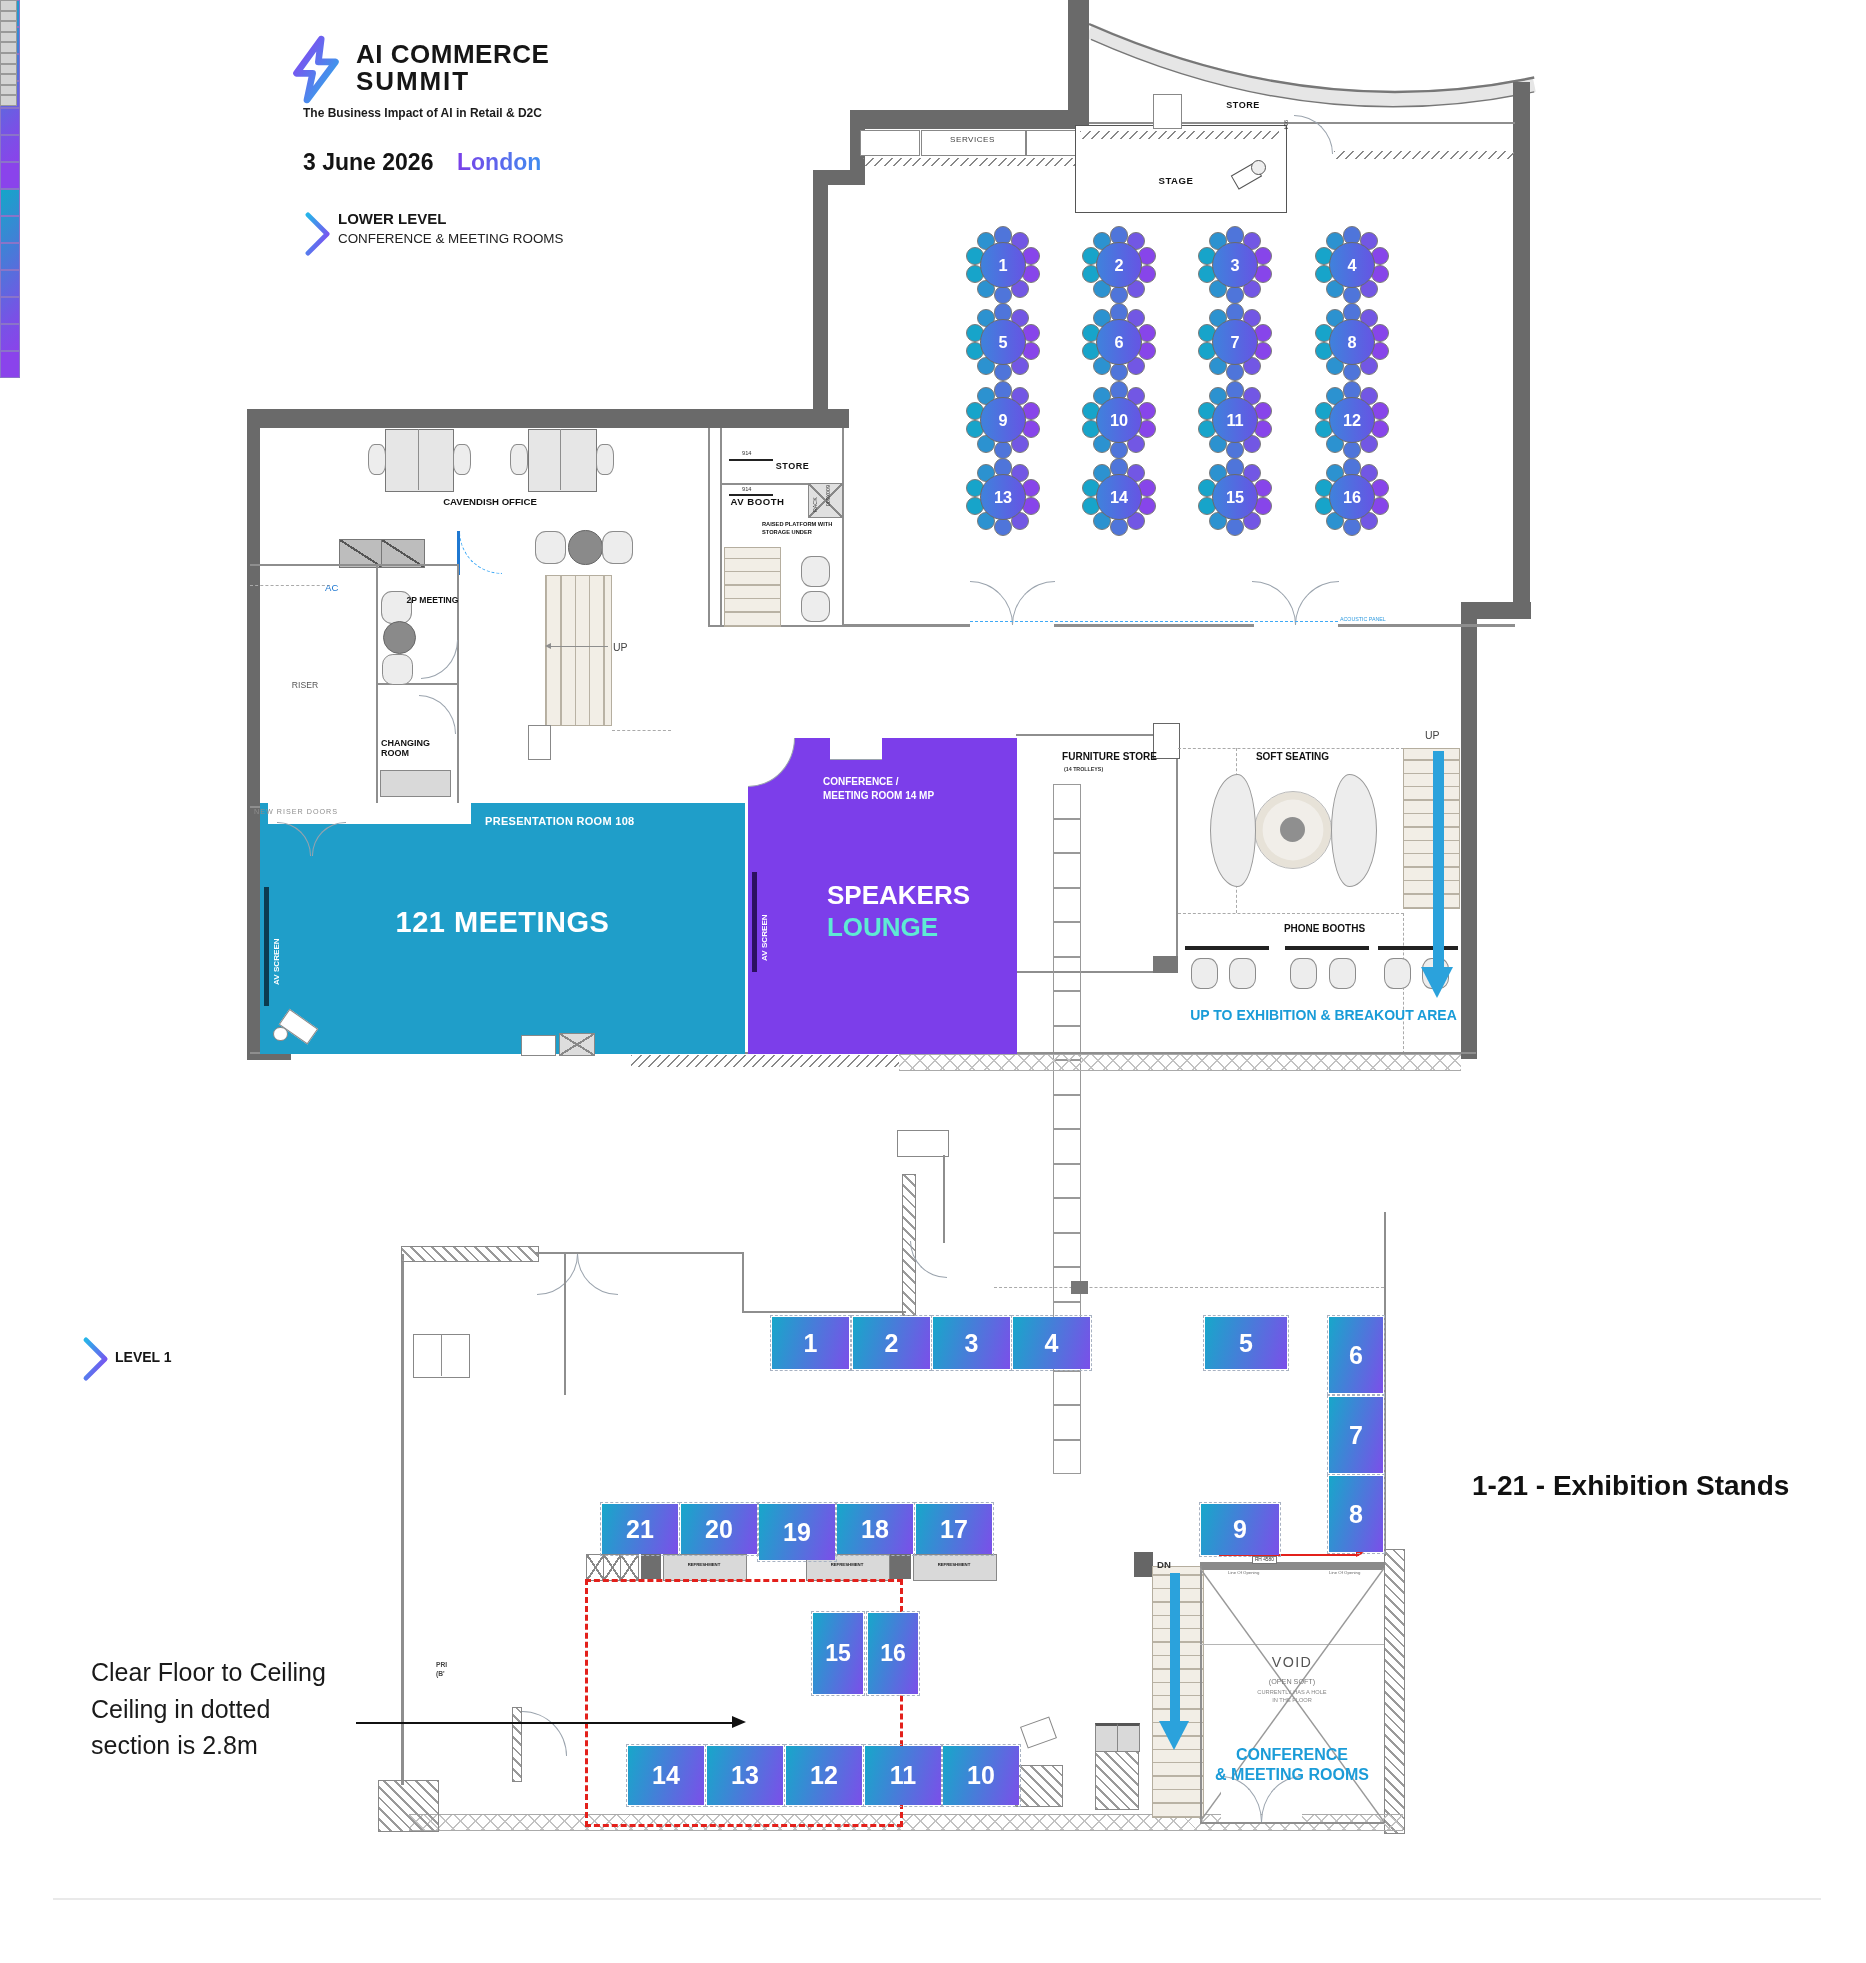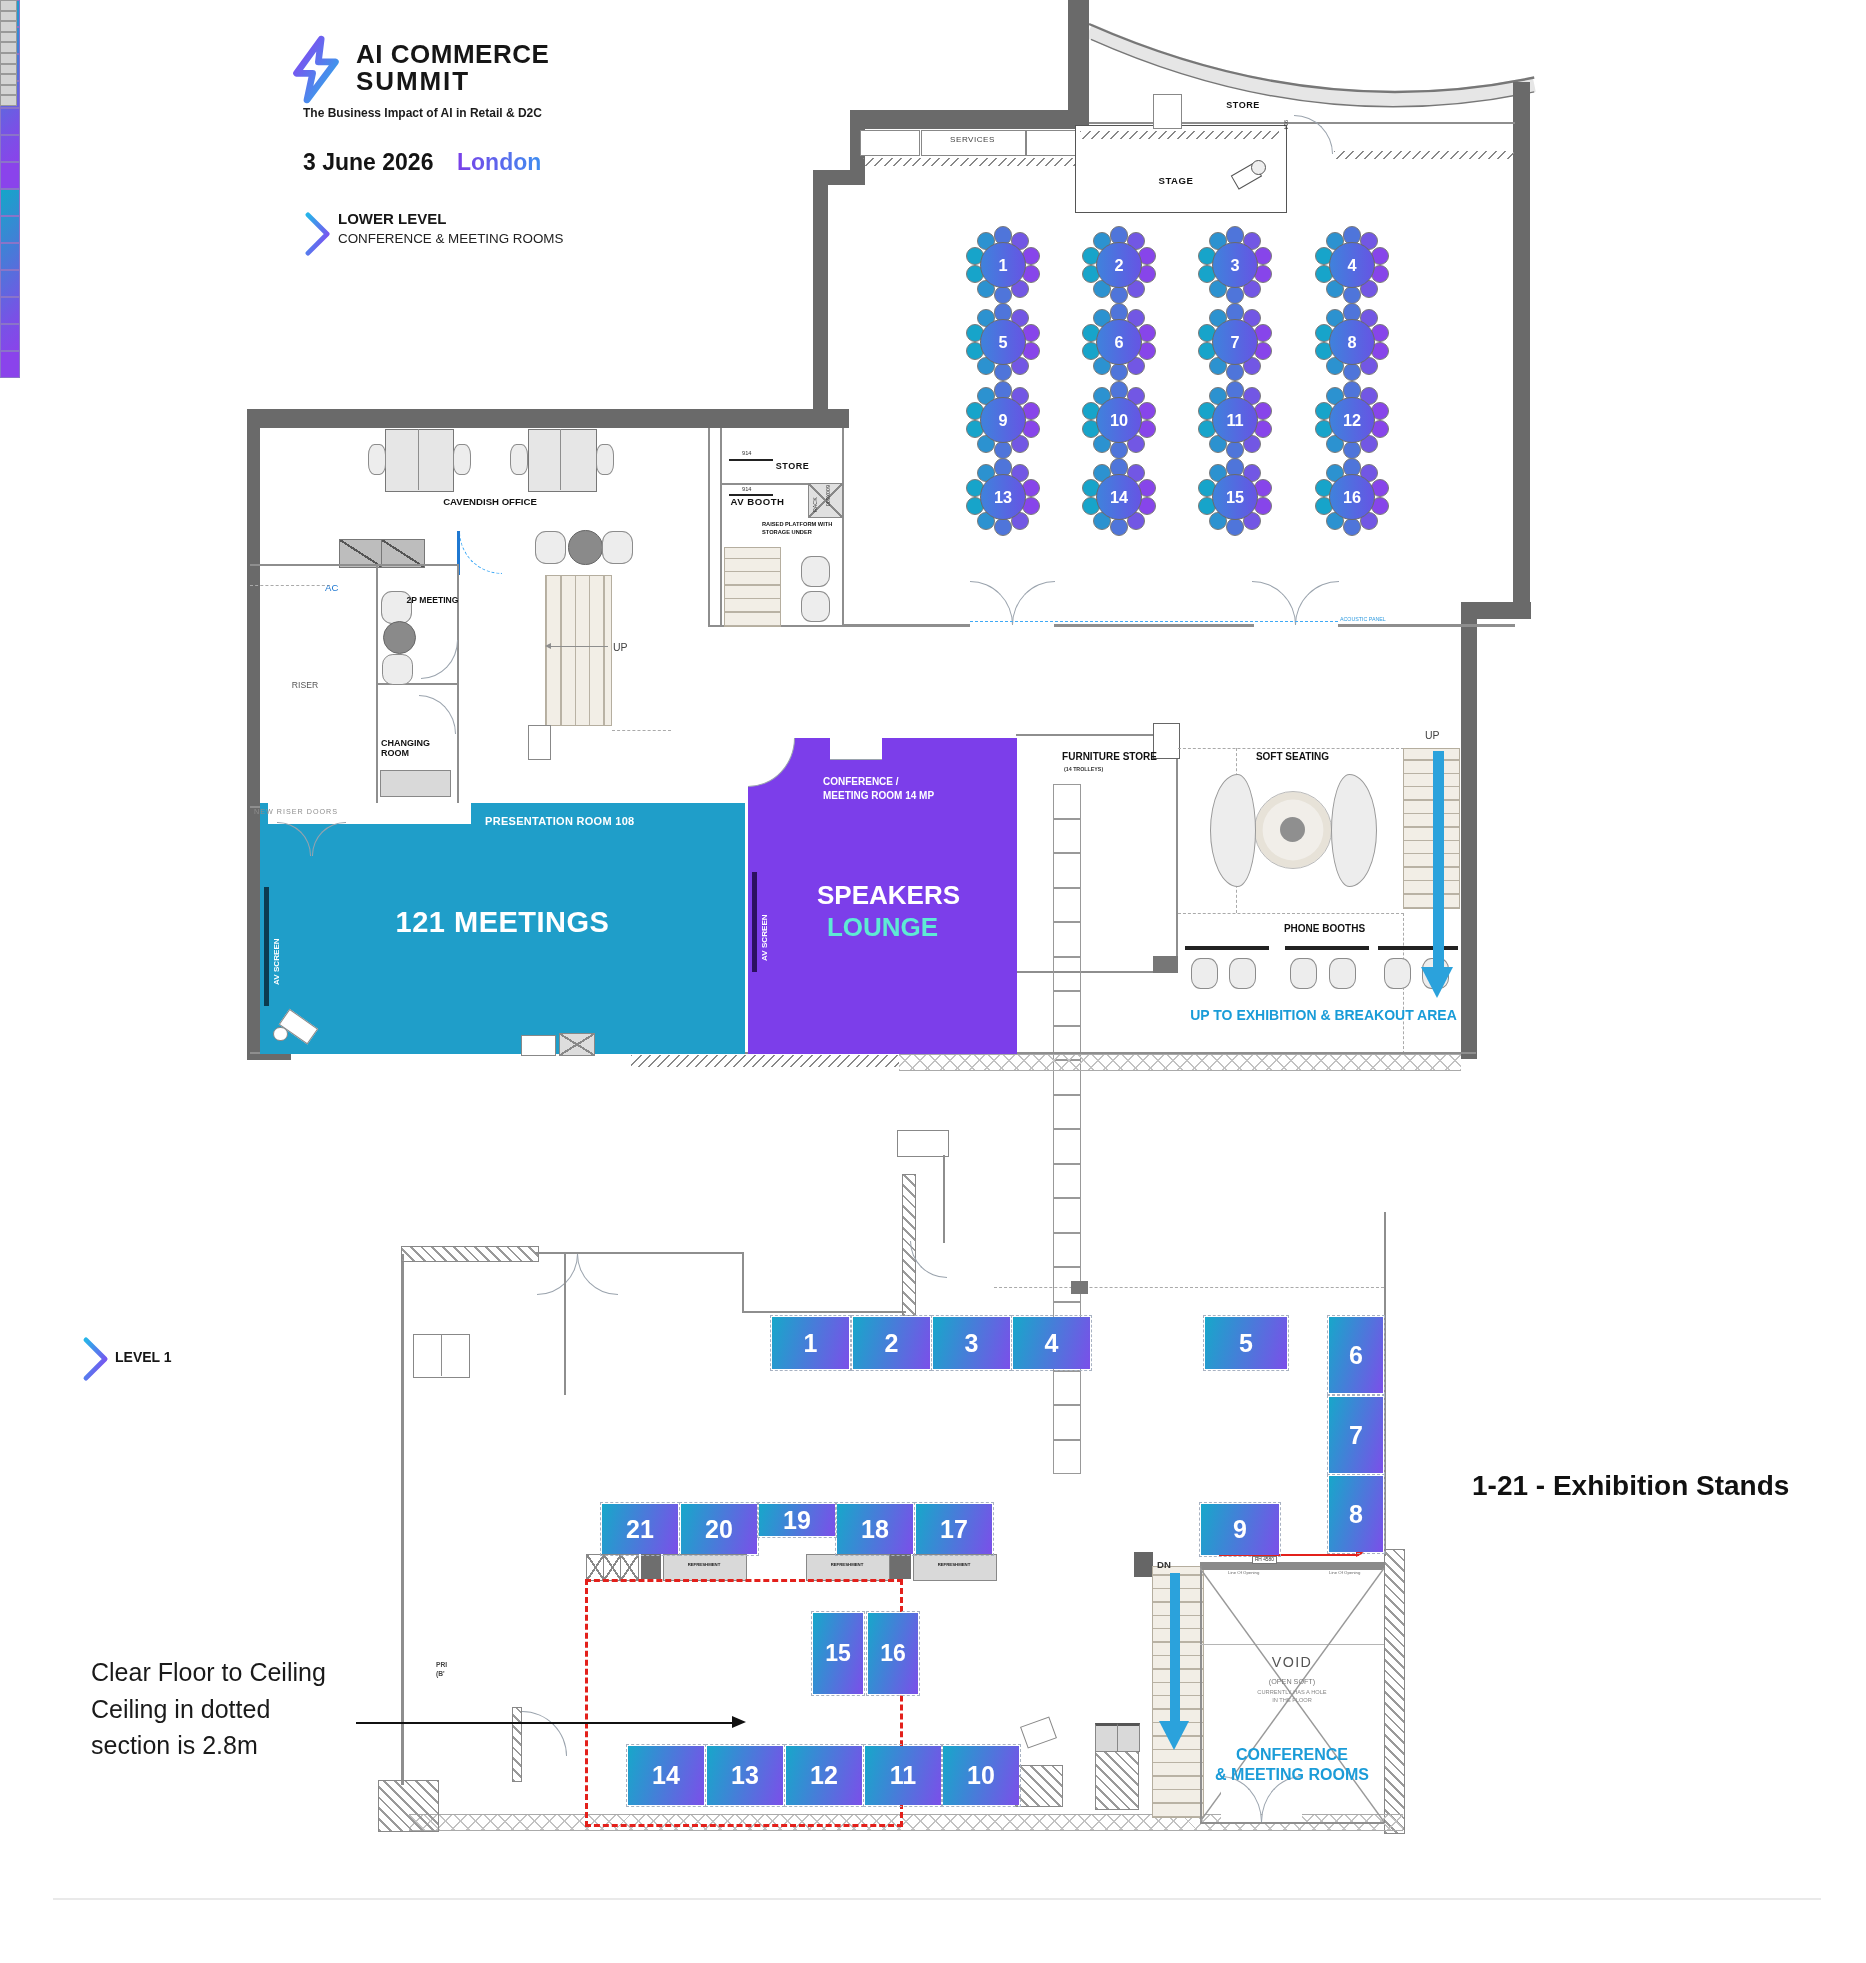--- a/index.html
+++ b/index.html
@@ -170,21 +170,21 @@
     <div class="box" style="left:261px;top:232px;width:32.5px;height:19px"></div>
     <div class="xbox" style="left:299px;top:230px;width:34px;height:21px;background-color:#ddd"></div>
   </div>
   <div class="abs" style="left:268px;top:803px;width:203px;height:21px;background:#fff;z-index:2"></div>
   <div class="arc-tr" style="left:277px;top:822px;width:32.5px;height:32.5px;z-index:2"></div>
   <div class="arc-tl" style="left:312px;top:822px;width:32.5px;height:32.5px;z-index:2"></div>
 
   <div class="abs" style="left:748px;top:738px;width:269px;height:316px;background:#7C3EEA;z-index:1">
     <div class="lbl" style="left:75px;top:38px;font-size:10px;font-weight:700;color:#fff">CONFERENCE /</div>
     <div class="lbl" style="left:75px;top:52px;font-size:10px;font-weight:700;color:#fff">MEETING ROOM 14 MP</div>
-    <div class="lbl" style="left:6px;top:143px;width:100%;text-align:center;font-size:26px;font-weight:800;color:#fff">SPEAKERS</div>
+    <div class="lbl" style="left:16px;top:143px;width:100%;text-align:center;font-size:26px;font-weight:800;color:#fff">SPEAKERS</div>
     <div class="lbl" style="left:0;top:175px;width:100%;text-align:center;font-size:26px;font-weight:800;color:#5eead4">LOUNGE</div>
     <div class="abs" style="left:3.8px;top:134px;width:4.8px;height:100px;background:#2b1060"></div>
     <div class="lbl" style="left:11.5px;top:223px;font-size:8.1px;font-weight:700;color:#fff;transform:rotate(-90deg);transform-origin:left top">AV SCREEN</div>
   </div>
   <div class="abs" style="left:830px;top:738px;width:52px;height:21px;background:#fff;border-bottom:1.4px solid #9aa3ad;z-index:2"></div>
   <div class="abs" style="left:748px;top:738px;width:46px;height:48px;background:#fff;border-right:1.4px solid #9aa3ad;border-bottom:1.4px solid #9aa3ad;border-radius:0 0 100% 0;z-index:2"></div>
 
   <div class="ln" style="left:1016px;top:734px;width:162px;height:1.9px"></div>
   <div class="ln" style="left:1176px;top:734px;width:1.9px;height:239px"></div>
   <div class="ln" style="left:1016px;top:971px;width:162px;height:1.9px"></div>
@@ -550,21 +550,21 @@
       <div class="stand" style="left: 772px; top: 1317px; width: 77px; height: 52px; font-size: 25px; background: linear-gradient(105deg, rgb(23, 167, 202), rgb(123, 79, 233));">1</div>
       <div class="stand" style="left: 853px; top: 1317px; width: 77px; height: 52px; font-size: 25px; background: linear-gradient(105deg, rgb(23, 167, 202), rgb(123, 79, 233));">2</div>
       <div class="stand" style="left: 933px; top: 1317px; width: 77px; height: 52px; font-size: 25px; background: linear-gradient(105deg, rgb(23, 167, 202), rgb(123, 79, 233));">3</div>
       <div class="stand" style="left: 1013px; top: 1317px; width: 77px; height: 52px; font-size: 25px; background: linear-gradient(105deg, rgb(23, 167, 202), rgb(123, 79, 233));">4</div>
       <div class="stand" style="left: 1205px; top: 1317px; width: 82px; height: 52px; font-size: 25px; background: linear-gradient(105deg, rgb(23, 167, 202), rgb(123, 79, 233));">5</div>
       <div class="stand" style="left: 1329px; top: 1317px; width: 54px; height: 76px; font-size: 25px; background: linear-gradient(105deg, rgb(23, 167, 202), rgb(123, 79, 233));">6</div>
       <div class="stand" style="left: 1329px; top: 1397px; width: 54px; height: 76px; font-size: 25px; background: linear-gradient(105deg, rgb(23, 167, 202), rgb(123, 79, 233));">7</div>
       <div class="stand" style="left: 1329px; top: 1476px; width: 54px; height: 76px; font-size: 25px; background: linear-gradient(105deg, rgb(23, 167, 202), rgb(123, 79, 233));">8</div>
       <div class="stand" style="left: 602px; top: 1504px; width: 76px; height: 50px; font-size: 25px; background: linear-gradient(105deg, rgb(23, 167, 202), rgb(123, 79, 233));">21</div>
       <div class="stand" style="left: 681px; top: 1504px; width: 76px; height: 50px; font-size: 25px; background: linear-gradient(105deg, rgb(23, 167, 202), rgb(123, 79, 233));">20</div>
-      <div class="stand" style="left: 759px; top: 1504px; width: 76px; height: 32px; font-size: 25px; background: linear-gradient(105deg, rgb(23, 167, 202), rgb(123, 79, 233));">19</div>
+      <div class="stand" style="left: 759px; top: 1504px; width: 76px; height: 56px; font-size: 25px; background: linear-gradient(105deg, rgb(23, 167, 202), rgb(123, 79, 233));">19</div>
       <div class="stand" style="left: 837px; top: 1504px; width: 76px; height: 50px; font-size: 25px; background: linear-gradient(105deg, rgb(23, 167, 202), rgb(123, 79, 233));">18</div>
       <div class="stand" style="left: 916px; top: 1504px; width: 76px; height: 50px; font-size: 25px; background: linear-gradient(105deg, rgb(23, 167, 202), rgb(123, 79, 233));">17</div>
       <div class="stand" style="left: 1201px; top: 1504px; width: 78px; height: 51px; font-size: 25px; background: linear-gradient(105deg, rgb(23, 167, 202), rgb(123, 79, 233));">9</div>
       <div class="stand" style="left: 813px; top: 1613px; width: 50px; height: 81px; font-size: 23px; background: linear-gradient(105deg, rgb(23, 167, 202), rgb(123, 79, 233));">15</div>
       <div class="stand" style="left: 868px; top: 1613px; width: 50px; height: 81px; font-size: 23px; background: linear-gradient(105deg, rgb(23, 167, 202), rgb(123, 79, 233));">16</div>
       <div class="stand" style="left: 628px; top: 1746px; width: 76px; height: 59px; font-size: 25px; background: linear-gradient(105deg, rgb(23, 167, 202), rgb(123, 79, 233));">14</div>
       <div class="stand" style="left: 707px; top: 1746px; width: 76px; height: 59px; font-size: 25px; background: linear-gradient(105deg, rgb(23, 167, 202), rgb(123, 79, 233));">13</div>
       <div class="stand" style="left: 786px; top: 1746px; width: 76px; height: 59px; font-size: 25px; background: linear-gradient(105deg, rgb(23, 167, 202), rgb(123, 79, 233));">12</div>
       <div class="stand" style="left: 865px; top: 1746px; width: 76px; height: 59px; font-size: 25px; background: linear-gradient(105deg, rgb(23, 167, 202), rgb(123, 79, 233));">11</div>
       <div class="stand" style="left: 943px; top: 1746px; width: 76px; height: 59px; font-size: 25px; background: linear-gradient(105deg, rgb(23, 167, 202), rgb(123, 79, 233));">10</div>

